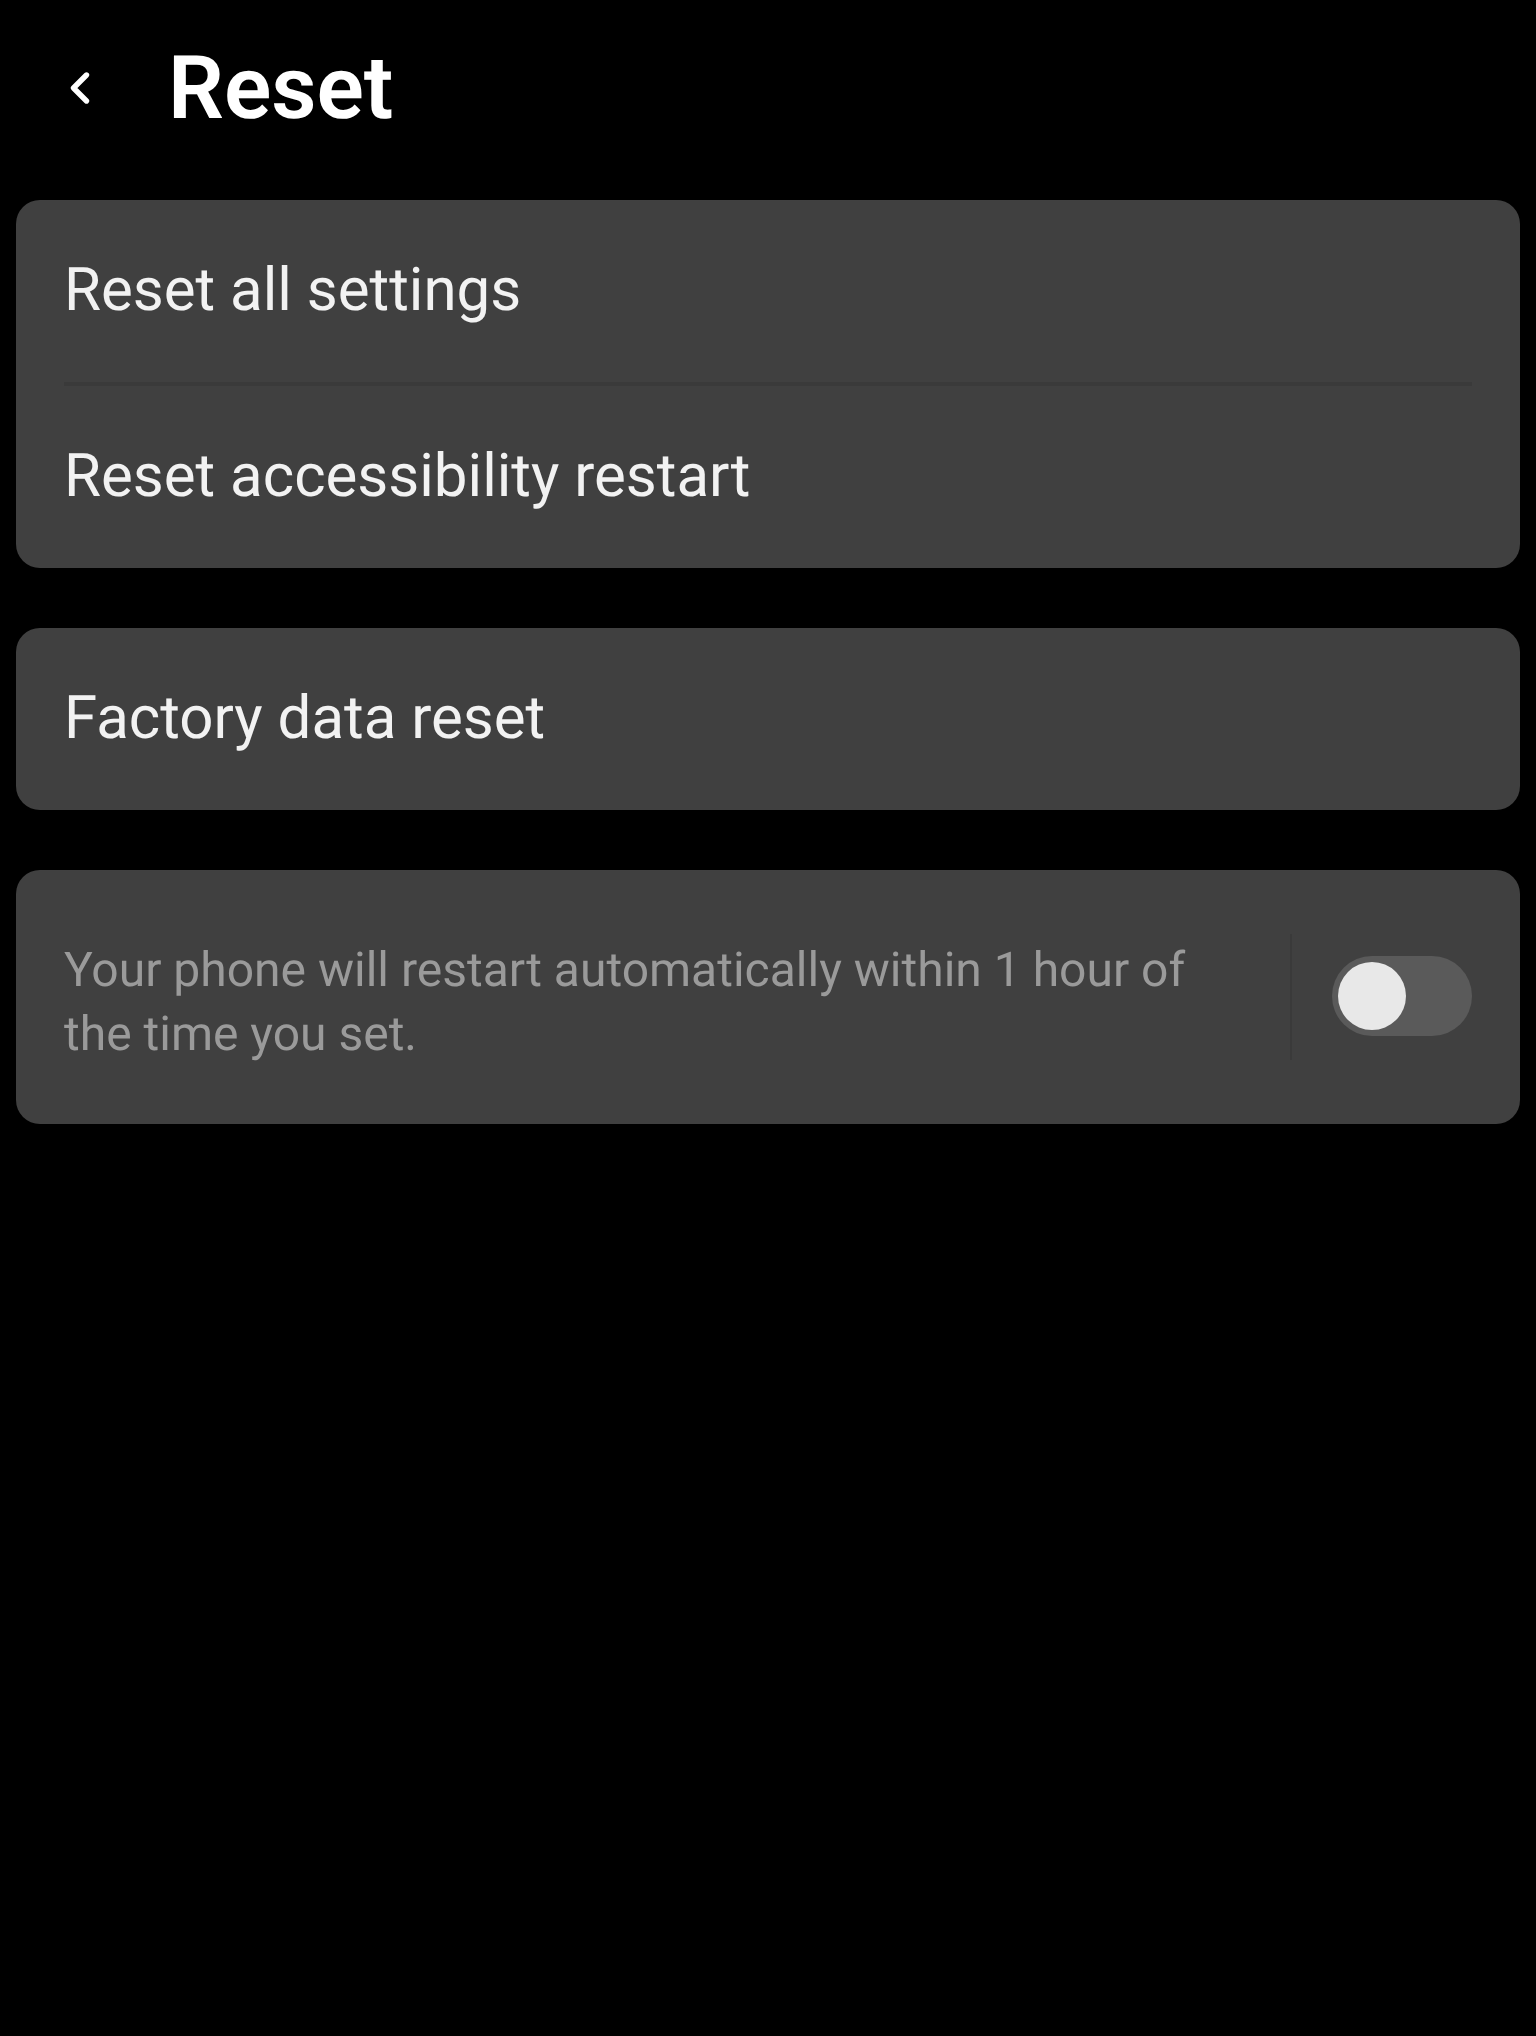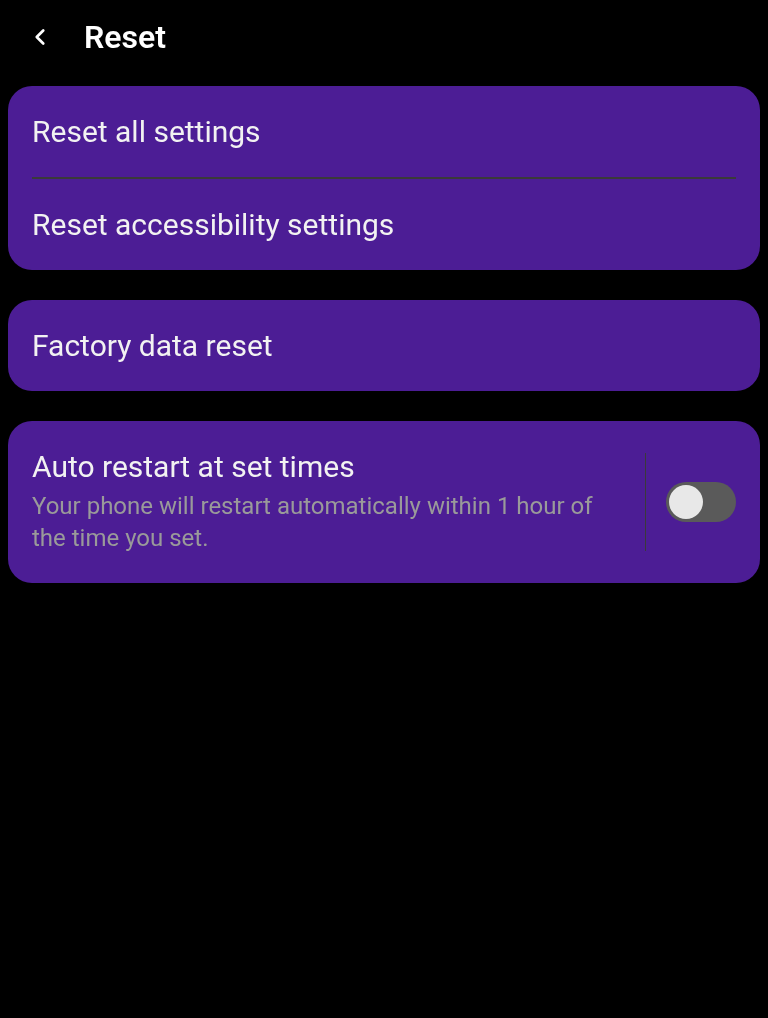--- a/index.html
+++ b/index.html
@@ -27,26 +27,26 @@
       align-items: center;
       justify-content: center;
       cursor: pointer;
     }
     .back-button svg {
       width: 26px;
       height: 26px;
     }
     .page-title {
       color: #ffffff;
-      font-size: 32px;
+      font-size: 44px;
       font-weight: 600;
     }
     .card {
-      background: #4c1d95;
-      border-radius: 24px;
+      background: #404040;
+      border-radius: 12px;
       margin: 0 8px 30px 8px;
       overflow: hidden;
     }
     .list-item {
       padding: 28px 24px;
       cursor: pointer;
     }
     .list-item-title {
       color: #f2f2f2;
       font-size: 30px;
@@ -110,34 +110,33 @@
   <div class="page-title">Reset</div>
 </div>
 
 <div class="card">
   <div class="list-item">
     <div class="list-item-title">Reset all settings</div>
   </div>
   <div class="divider"></div>
   <div class="divider"></div>
   <div class="list-item">
-    <div class="list-item-title">Reset accessibility settings</div>
+    <div class="list-item-title">Reset accessibility restart</div>
   </div>
 </div>
 
 <div class="card">
   <div class="list-item">
     <div class="list-item-title">Factory data reset</div>
   </div>
 </div>
 
 <div class="card">
   <div class="toggle-item">
     <div class="toggle-content">
-      <div class="list-item-title">Auto restart at set times</div>
       <div class="list-item-desc">Your phone will restart automatically within 1 hour of the time you set.</div>
     </div>
     <div class="vertical-divider"></div>
     <div class="toggle-switch">
       <div class="toggle-knob"></div>
     </div>
   </div>
 </div>
 
 </body></html>

